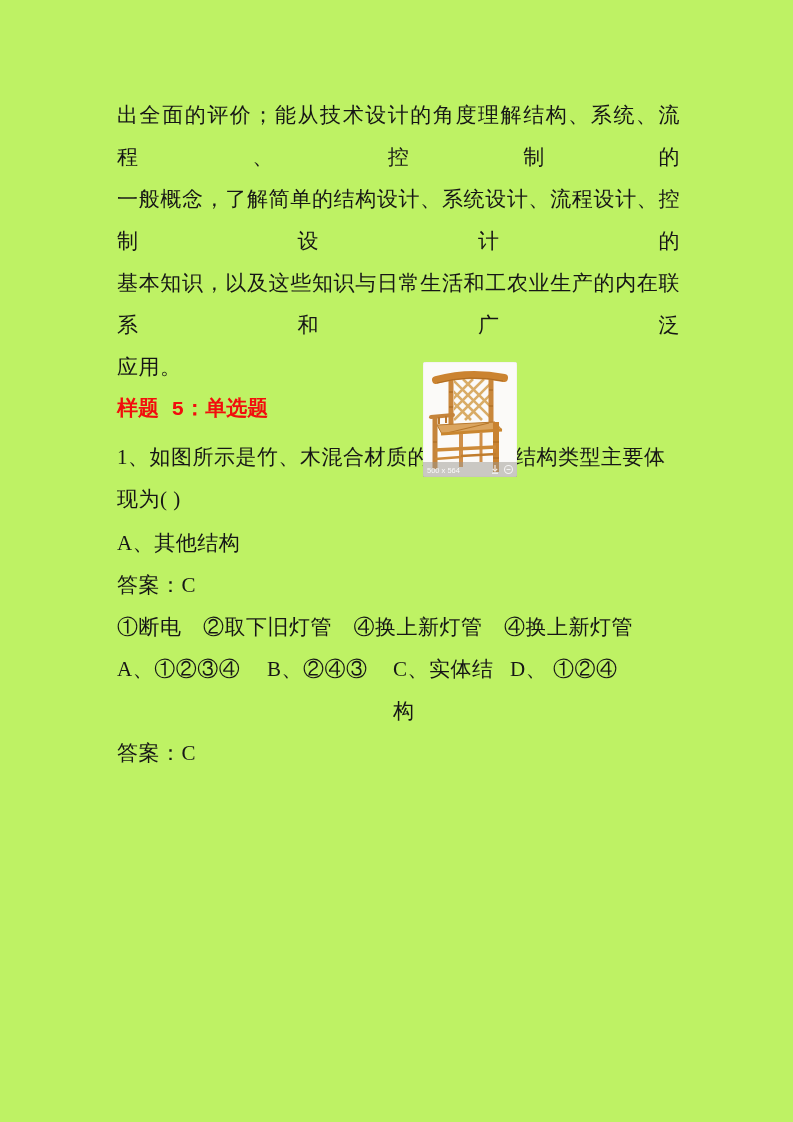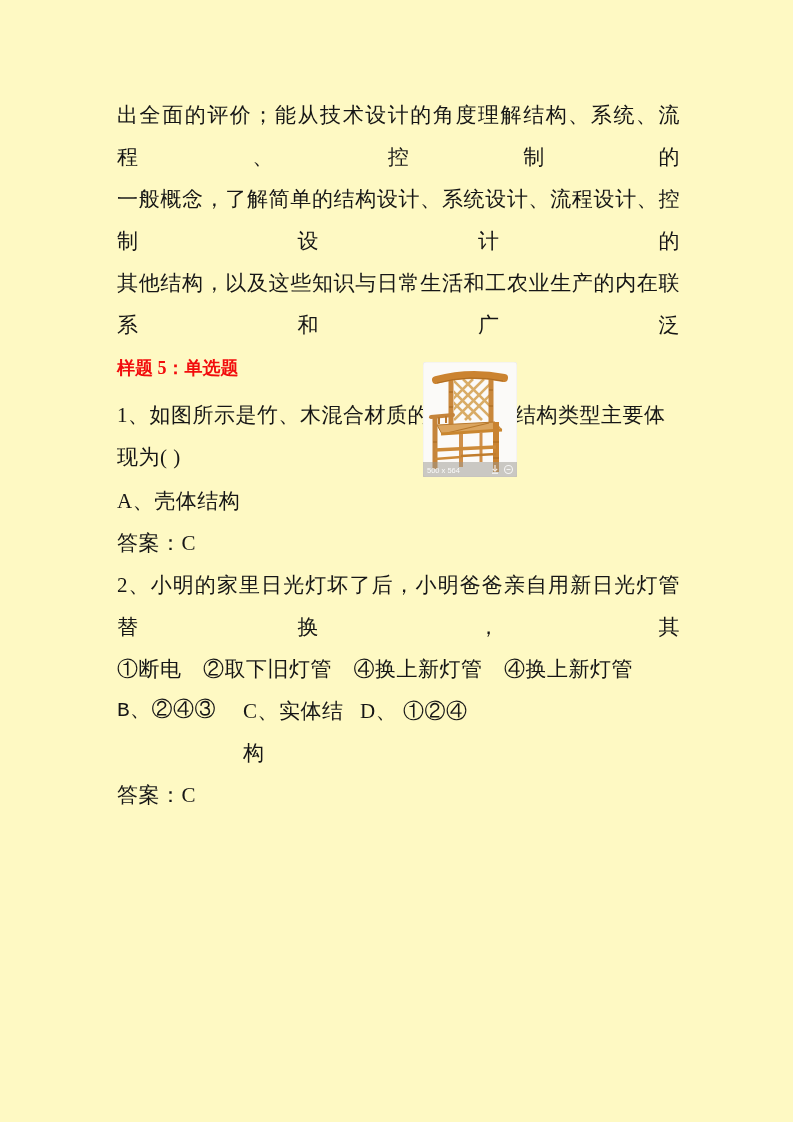--- a/index.html
+++ b/index.html
@@ -1,85 +1,86 @@
 <!DOCTYPE html>
 <html><head>
 <meta charset="utf-8">
 <style>
   * { margin:0; padding:0; box-sizing:border-box; }
   html, body { background:#ffffff; }
   .page {
     position:relative;
     width:793px; height:1122px;
     margin:0 auto;
-    background:#fef9c3;
+    background:#bef264;
     overflow:hidden;
     font-family:"Liberation Serif","DejaVu Serif",serif;
     color:#161616;
   }
   .content {
     position:absolute;
     left:117px; top:94px;
     width:563px;
   }
   .line {
     font-size:21px;
     line-height:42px;
     letter-spacing:0.5px;
     white-space:pre-wrap;
   }
   .fill {
     text-align:justify;
     text-align-last:justify;
   }
   .heading {
-    font-family:Liberation Serif, serif;
+    font-family:Liberation Mono, monospace;
     font-weight:700;
-    font-size:18px;
+    font-size:21px;
     line-height:42px;
     color:#f20d0d;
     margin-top:1px;
     margin-bottom:5px;
   }
   .opt-gap { margin-top:2px; }
   .optrow { display:flex; }
   .optrow .opt-a { width:150px; }
-  .optrow .opt-b { width:126px;font-family:Liberation Mono, monospace; }
+  .optrow .opt-b { width:126px; }
   .optrow .opt-c { width:117px; }
   .figure {
     position:absolute;
     left:423px; top:362px;
     width:96px; height:115px;
   }
   .figure svg { display:block; }
 </style>
 </head>
 <body>
 
 <div class="page">
 
   <div class="content">
 
     <p class="line fill">出全面的评价；能从技术设计的角度理解结构、系统、流程、控制的</p>
     <p class="line fill">一般概念，了解简单的结构设计、系统设计、流程设计、控制设计的</p>
-    <p class="line fill">其他结构，以及这些知识与日常生活和工农业生产的内在联系和广泛</p>
+    <p class="line fill">基本知识，以及这些知识与日常生活和工农业生产的内在联系和广泛</p>
+    <p class="line">应用。</p>
 
     <p class="heading">样题 5：单选题</p>
 
     <p class="line">1、如图所示是竹、木混合材质的躺椅，其结构类型主要体现为( )</p>
 
-    <p class="line opt-gap">A、壳体结构</p>
+    <p class="line opt-gap">A、其他结构</p>
 
     <p class="line">答案：C</p>
 
-    <p class="line fill">2、小明的家里日光灯坏了后，小明爸爸亲自用新日光灯管替换，其</p>
 
     <p class="line">①断电　②取下旧灯管　④换上新灯管　④换上新灯管</p>
 
     <p class="line optrow">
+      <span class="opt-a">A、①②③④</span>
       <span class="opt-b">B、②④③</span>
       <span class="opt-c">C、实体结构</span>
       <span class="opt-d">D、 ①②④</span>
     </p>
 
     <p class="line">答案：C</p>
 
   </div>
 
   <div class="figure">

